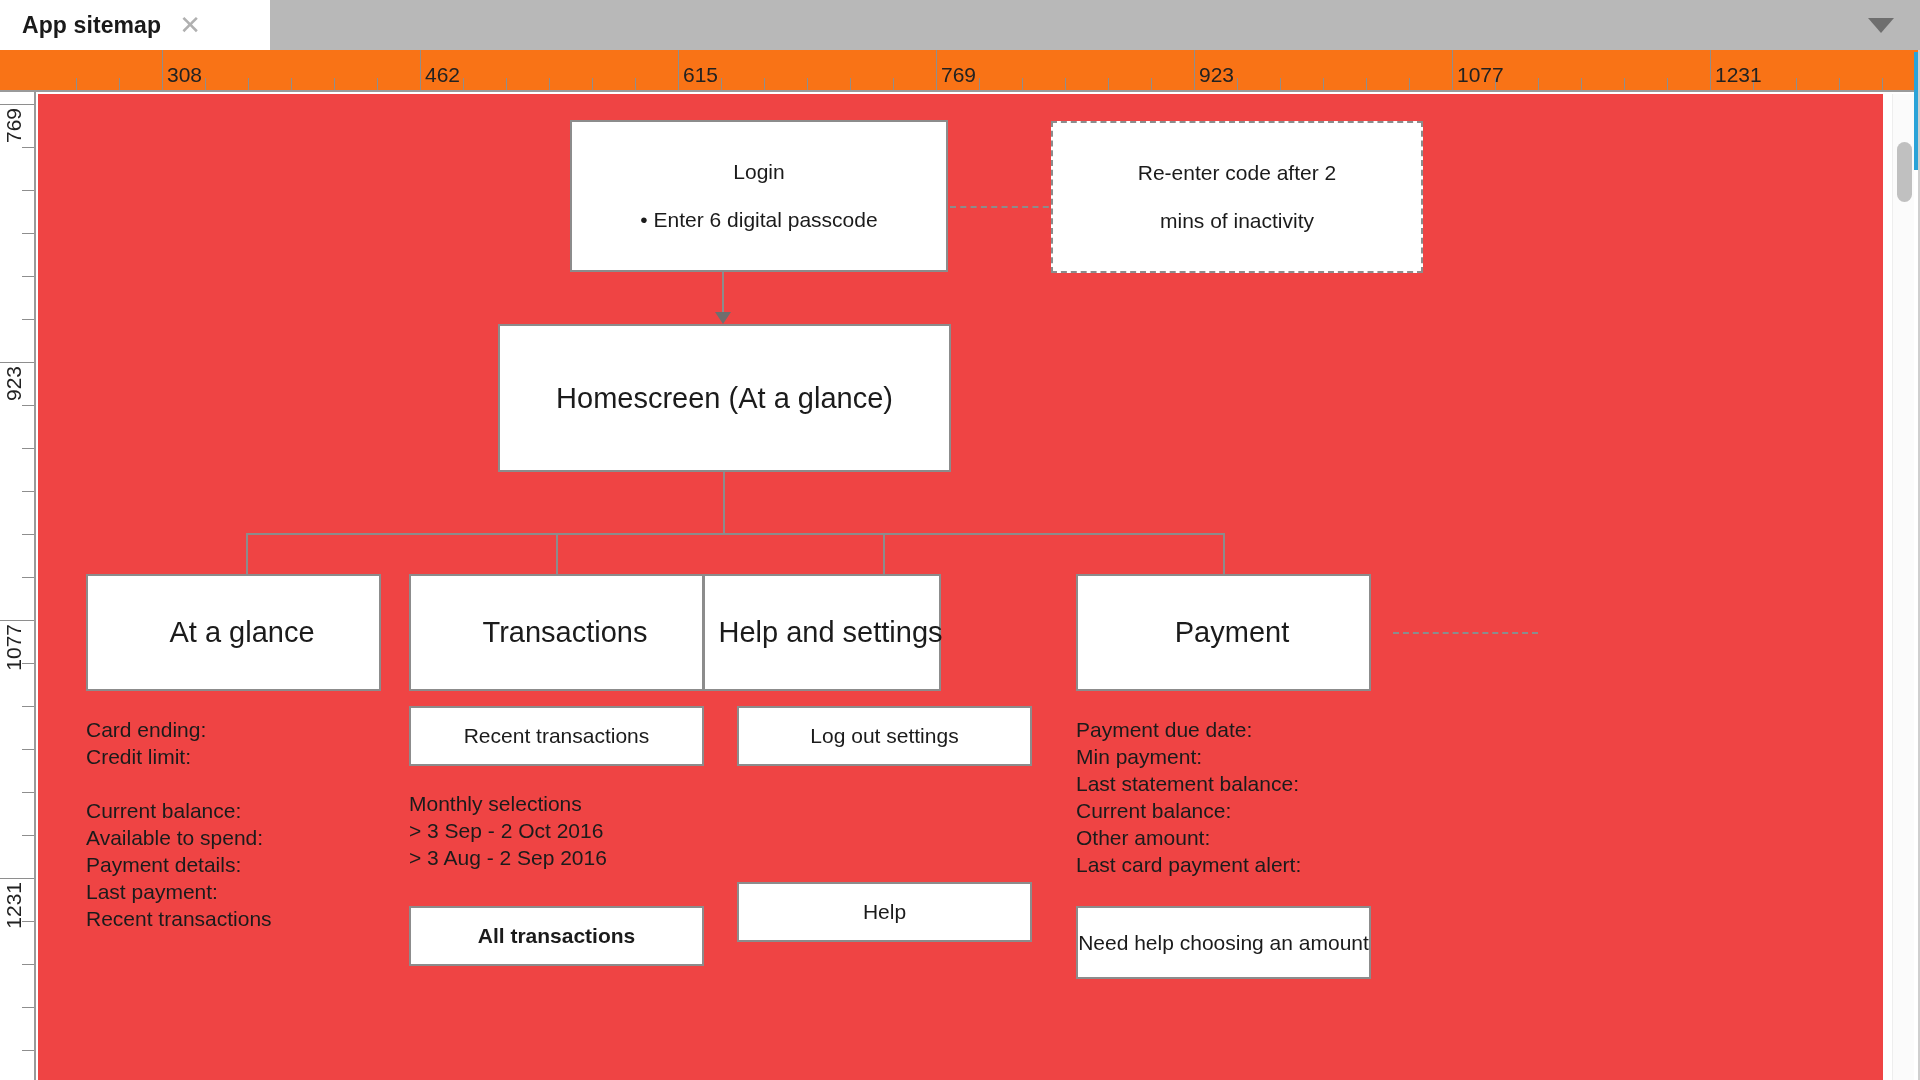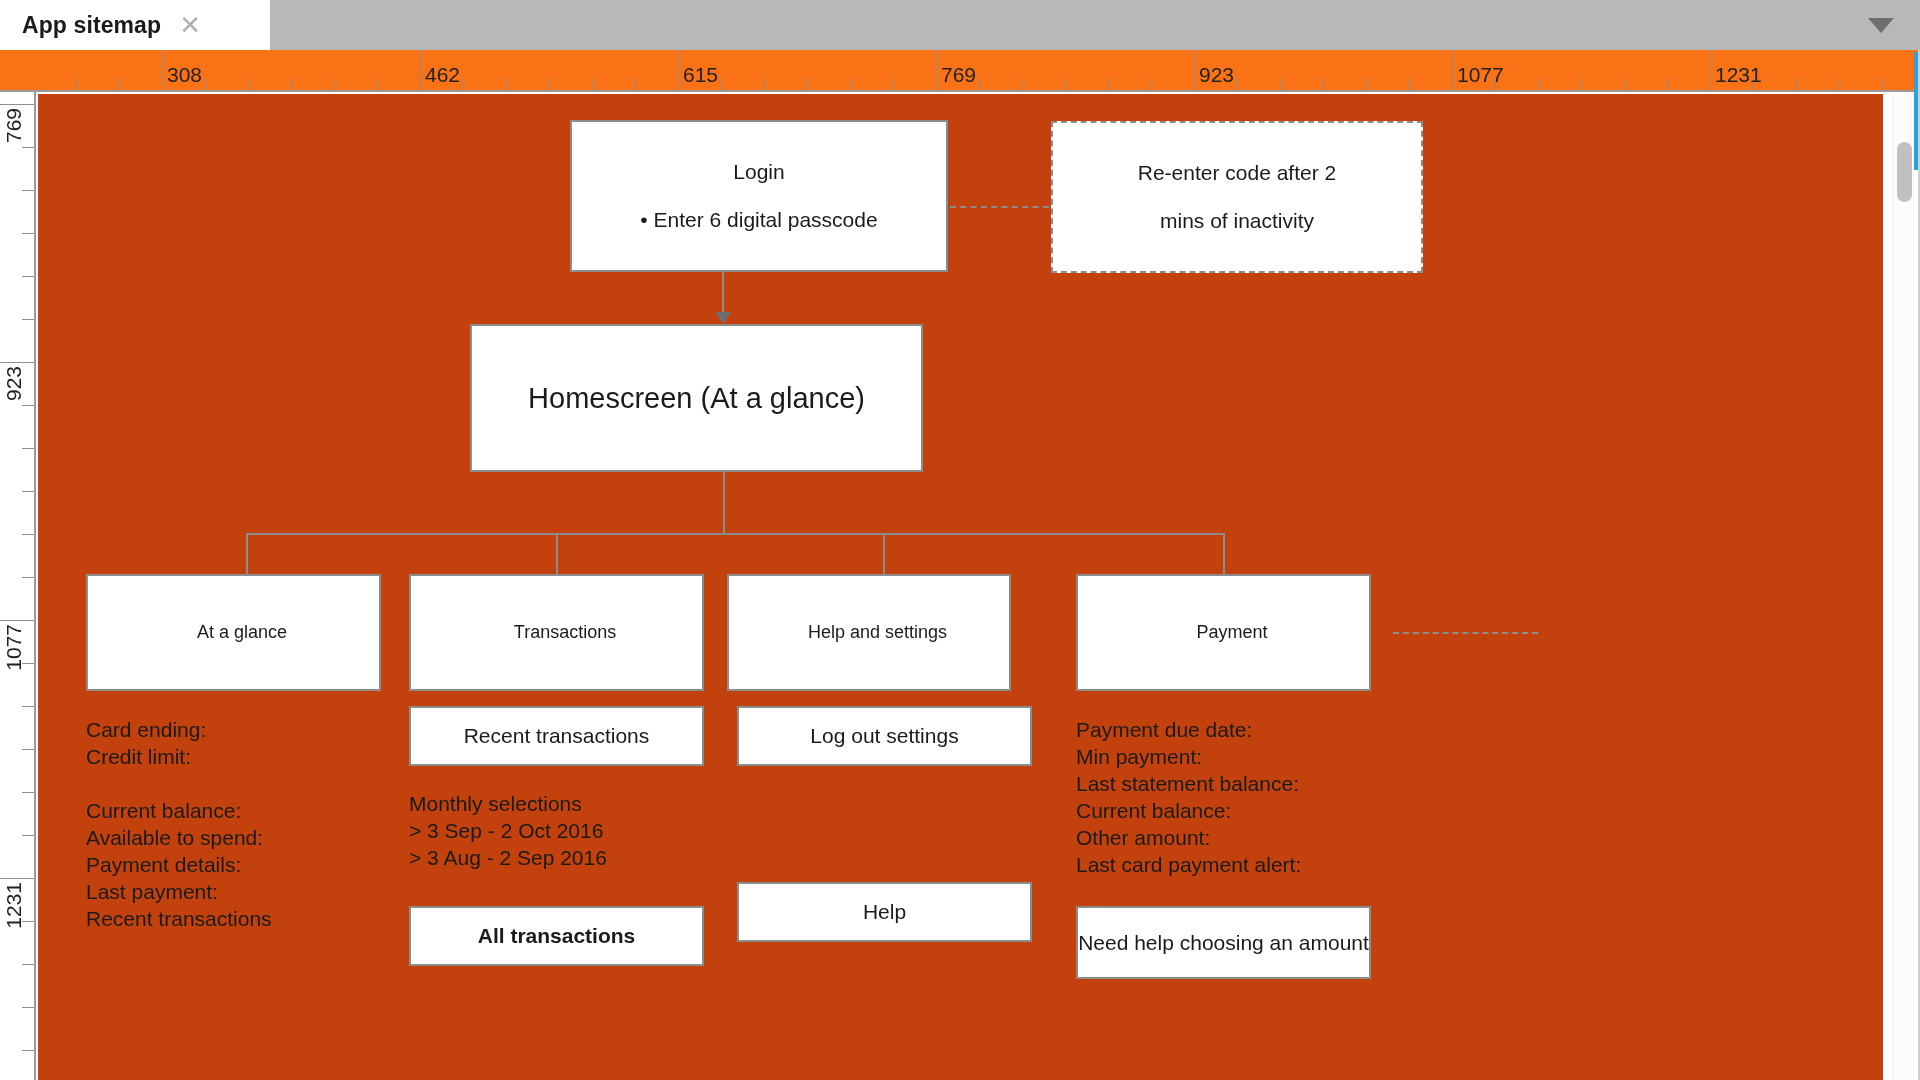--- a/index.html
+++ b/index.html
@@ -111,41 +111,41 @@
     background: #ffffff;
     border-right: 2px solid #9a9a9a;
     border-bottom: 2px solid #9a9a9a;
   }
 
   
   .canvas {
     position: absolute;
     left: 38px; top: 94px;
     width: 1845px; height: 986px;
-    background: #c2410c;
+    background: #ef4444;
     overflow: hidden;
   }
 
   .node {
     position: absolute;
     background: #ffffff;
     border: 2px solid #8c8c8c;
     display: flex;
     flex-direction: column;
     align-items: center;
     justify-content: center;
     color: #1b1b1b;
     text-align: center;
   }
   .node.dashed {
     border: 2px dashed #8c8c8c;
   }
   .node-line { white-space: nowrap; }
   .t-med     { font-size: 21px; }
-  .t-large   { font-size: 18px; margin-left: 17px; }
+  .t-large   { font-size: 29px; margin-left: 17px; }
   .t-xlarge  { font-size: 29px; }
 
   .textblock {
     position: absolute;
     color: #1b1b1b;
     font-size: 21px;
     line-height: 27px;
     white-space: pre-line;
     text-align: left;
   }
@@ -319,21 +319,21 @@
     <div class="dashline" style="left:912px; top:112px; width:140px;"></div>
 
     <div class="node dashed" style="left:1013px; top:27px; width:372px; height:152px;gap:24px;">
       <div class="node-line t-med">Re-enter code after 2</div>
       <div class="node-line t-med">mins of inactivity</div>
     </div>
 
     <div class="conn conn-v" style="left:684px; top:178px; height:42px;"></div>
     <div class="arrowhead" style="left:677px; top:218px;"></div>
 
-    <div class="node" style="left:432px; top:230px; width:453px; height:148px;align-items:center;">
+    <div class="node" style="left:460px; top:230px; width:453px; height:148px;align-items:center;">
       <div class="node-line t-xlarge">Homescreen (At a glance)</div>
     </div>
 
     <div class="conn conn-v" style="left:685px; top:378px; height:62px;"></div>
 
     <div class="conn conn-h" style="left:208px; top:439px; width:978px;"></div>
 
     <div class="conn conn-v" style="left:208px; top:439px; height:43px;"></div>
     <div class="conn conn-v" style="left:518px; top:439px; height:43px;"></div>
     <div class="conn conn-v" style="left:845px; top:439px; height:43px;"></div>
@@ -357,21 +357,21 @@
     <div class="node" style="left:371px; top:612px; width:295px; height:60px;">
       <div class="node-line t-med">Recent transactions</div>
     </div>
     <div class="textblock" style="left:371px; top:696px; width:330px;">Monthly selections
 &gt; 3 Sep - 2 Oct 2016
 &gt; 3 Aug - 2 Sep 2016</div>
     <div class="node" style="left:371px; top:812px; width:295px; height:60px;font-weight:bold;">
       <div class="node-line t-med">All transactions</div>
     </div>
 
-    <div class="node" style="left:689px; top:480px; width:284px; height:117px;">
+    <div class="node" style="left:665px; top:480px; width:238px; height:117px;">
       <div class="node-line t-large">Help and settings</div>
     </div>
     <div class="node" style="left:699px; top:612px; width:295px; height:60px;">
       <div class="node-line t-med">Log out settings</div>
     </div>
     <div class="node" style="left:699px; top:788px; width:295px; height:60px;">
       <div class="node-line t-med">Help</div>
     </div>
 
     <div class="node" style="left:1038px; top:480px; width:295px; height:117px;">

